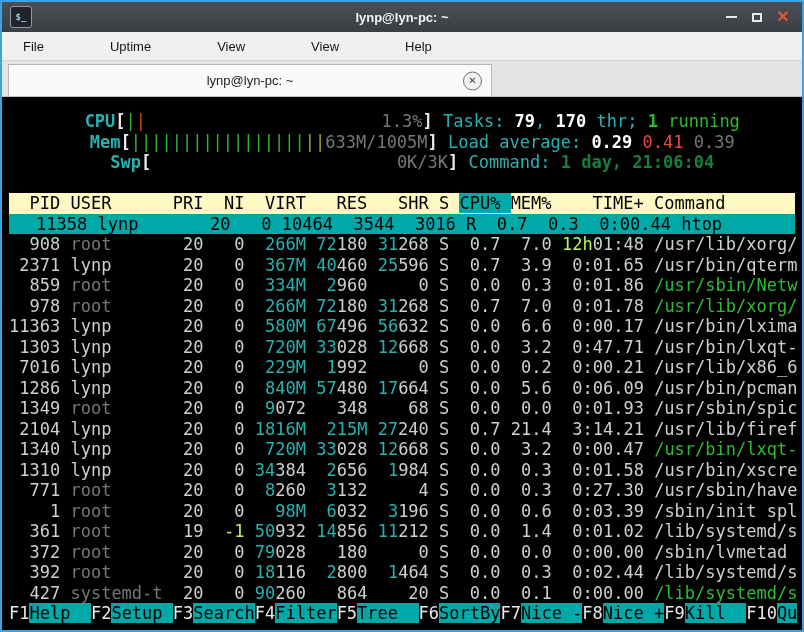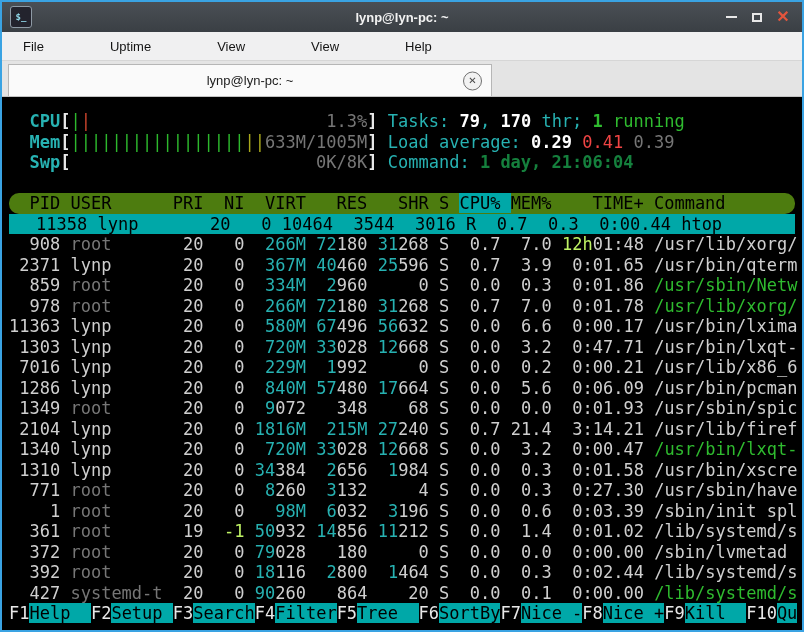--- a/index.html
+++ b/index.html
@@ -33,39 +33,39 @@
        font-size:13px;color:#1c1c1c;}
   .tab-close{position:absolute;right:9px;top:50%;transform:translateY(-50%);
              width:17px;height:17px;border:1px solid #707070;border-radius:50%;
              display:flex;align-items:center;justify-content:center;background:#f2f2f2;}
   .tab-close::before{content:"✕";font-size:10px;color:#4a4a4a;line-height:1;}
 
   
   .terminal{flex:1;background:#000;color:#cfcfcf;font-family:"DejaVu Sans Mono",monospace;
             font-size:17px;line-height:20.5px;padding:14px 7px 8px;display:flex;
             flex-direction:column;overflow:hidden;}
-  .tline{white-space:pre;height:20.5px;flex:0 0 20.5px;}
+  .tline{white-space:pre;height:20.5px;flex:0 0 20.5px;text-align:center;}
   .spacer{flex:1;}
 
   .c-def{color:#cfcfcf}
   .c-dim{color:#767676}
   .c-w{color:#ef4444}
   .c-wb{color:#ffffff;font-weight:bold}
   .c-cyan{color:#27b2b2}
   .c-lab{color:#27b2b2;font-weight:bold}
   .c-brk{color:#e9e9e9;font-weight:bold}
   .c-grn{color:#2fbb2f}
   .c-grnb{color:#2fbb2f;font-weight:bold}
   .c-red{color:#bef264}
   .c-upt{color:#15803d;font-weight:bold}
   .b-grn{color:#2db82d}
   .b-yel{color:#a9a91c}
   .b-red{color:#c9432c}
 
-  .hdr{background:#4d7c0f;color:#000;border-radius:10px;}
+  .hdr{background:#fef9c3;color:#000;}
   .hdr .sort{background:#00a8a8;}
   .sel{background:#00a8a8;padding-left:27px;}
   .sel span{color:#000 !important;font-weight:normal !important;}
   .fbar .fkey{color:#e8e8e8;}
   .fbar .flab{background:#00a8a8;color:#000;}
 </style>
 </head>
 <body>
 
 <div class="window">
@@ -99,21 +99,21 @@
   <div class="tabbar">
     <div class="tab">
       <span class="tab-label">lynp@lyn-pc: ~</span>
       <span class="tab-close"></span>
     </div>
   </div>
 
   <div class="terminal">
       <div class="tline"><span>  </span><span class="c-lab">CPU</span><span class="c-brk">[</span><span class="b-grn">|</span><span class="b-red">|</span><span>                       </span><span class="c-dim">1.3%</span><span class="c-brk">]</span><span> </span><span class="c-cyan">Tasks: </span><span class="c-wb">79</span><span class="c-cyan">, </span><span class="c-wb">170</span><span class="c-cyan"> thr; </span><span class="c-grnb">1</span><span class="c-grn"> running</span></div>
       <div class="tline"><span>  </span><span class="c-lab">Mem</span><span class="c-brk">[</span><span class="b-grn">|||||||||||||||||</span><span class="b-yel">||</span><span></span><span class="c-dim">633M/1005M</span><span class="c-brk">]</span><span> </span><span class="c-cyan">Load average: </span><span class="c-wb">0.29 </span><span class="c-w">0.41 </span><span class="c-dim">0.39</span></div>
-      <div class="tline"><span>  </span><span class="c-lab">Swp</span><span class="c-brk">[</span><span>                        </span><span class="c-dim">0K/8K</span><span class="c-brk">]</span><span> </span><span class="c-cyan">Command: </span><span class="c-upt">1 day, 21:06:04</span></div>
+      <div class="tline"><span>  </span><span class="c-lab">Swp</span><span class="c-brk">[</span><span>                        </span><span class="c-dim">0K/3K</span><span class="c-brk">]</span><span> </span><span class="c-cyan">Command: </span><span class="c-upt">1 day, 21:06:04</span></div>
       <div class="tline"></div>
       <div class="tline hdr"><span>  PID </span><span>USER      </span><span>PRI </span><span> NI </span><span> VIRT </span><span>  RES </span><span>  SHR </span><span>S </span><span class="sort">CPU% </span><span>MEM% </span><span>   TIME+ </span><span>Command</span><span>       </span></div>
       <div class="tline sel"><span class="c-def">11358</span><span> </span><span class="c-def">lynp     </span><span> </span><span class="c-def"> 20</span><span> </span><span class="c-def">  0</span><span> </span><span class="c-cyan">10</span><span class="c-def">464</span><span> </span><span class="c-cyan"> 3</span><span class="c-def">544</span><span> </span><span class="c-cyan"> 3</span><span class="c-def">016</span><span> </span><span class="c-def">R</span><span> </span><span class="c-def"> 0.7</span><span> </span><span class="c-def"> 0.3</span><span> </span><span class="c-def"> 0:00.44</span><span> </span><span class="c-def">htop</span><span>          </span></div>
       <div class="tline"><span class="c-def">  908</span><span> </span><span class="c-dim">root     </span><span> </span><span class="c-def"> 20</span><span> </span><span class="c-def">  0</span><span> </span><span class="c-cyan"> 266M</span><span> </span><span class="c-cyan">72</span><span class="c-def">180</span><span> </span><span class="c-cyan">31</span><span class="c-def">268</span><span> </span><span class="c-def">S</span><span> </span><span class="c-def"> 0.7</span><span> </span><span class="c-def"> 7.0</span><span> </span><span class="c-red">12h</span><span class="c-def">01:48</span><span> </span><span class="c-def">/usr/lib/xorg/</span><span></span></div>
       <div class="tline"><span class="c-def"> 2371</span><span> </span><span class="c-def">lynp     </span><span> </span><span class="c-def"> 20</span><span> </span><span class="c-def">  0</span><span> </span><span class="c-cyan"> 367M</span><span> </span><span class="c-cyan">40</span><span class="c-def">460</span><span> </span><span class="c-cyan">25</span><span class="c-def">596</span><span> </span><span class="c-def">S</span><span> </span><span class="c-def"> 0.7</span><span> </span><span class="c-def"> 3.9</span><span> </span><span class="c-def"> 0:01.65</span><span> </span><span class="c-def">/usr/bin/qterm</span><span></span></div>
       <div class="tline"><span class="c-def">  859</span><span> </span><span class="c-dim">root     </span><span> </span><span class="c-def"> 20</span><span> </span><span class="c-def">  0</span><span> </span><span class="c-cyan"> 334M</span><span> </span><span class="c-cyan"> 2</span><span class="c-def">960</span><span> </span><span class="c-def">    0</span><span> </span><span class="c-def">S</span><span> </span><span class="c-def"> 0.0</span><span> </span><span class="c-def"> 0.3</span><span> </span><span class="c-def"> 0:01.86</span><span> </span><span class="c-grn">/usr/sbin/Netw</span><span></span></div>
       <div class="tline"><span class="c-def">  978</span><span> </span><span class="c-dim">root     </span><span> </span><span class="c-def"> 20</span><span> </span><span class="c-def">  0</span><span> </span><span class="c-cyan"> 266M</span><span> </span><span class="c-cyan">72</span><span class="c-def">180</span><span> </span><span class="c-cyan">31</span><span class="c-def">268</span><span> </span><span class="c-def">S</span><span> </span><span class="c-def"> 0.7</span><span> </span><span class="c-def"> 7.0</span><span> </span><span class="c-def"> 0:01.78</span><span> </span><span class="c-grn">/usr/lib/xorg/</span><span></span></div>
       <div class="tline"><span class="c-def">11363</span><span> </span><span class="c-def">lynp     </span><span> </span><span class="c-def"> 20</span><span> </span><span class="c-def">  0</span><span> </span><span class="c-cyan"> 580M</span><span> </span><span class="c-cyan">67</span><span class="c-def">496</span><span> </span><span class="c-cyan">56</span><span class="c-def">632</span><span> </span><span class="c-def">S</span><span> </span><span class="c-def"> 0.0</span><span> </span><span class="c-def"> 6.6</span><span> </span><span class="c-def"> 0:00.17</span><span> </span><span class="c-def">/usr/bin/lxima</span><span></span></div>
       <div class="tline"><span class="c-def"> 1303</span><span> </span><span class="c-def">lynp     </span><span> </span><span class="c-def"> 20</span><span> </span><span class="c-def">  0</span><span> </span><span class="c-cyan"> 720M</span><span> </span><span class="c-cyan">33</span><span class="c-def">028</span><span> </span><span class="c-cyan">12</span><span class="c-def">668</span><span> </span><span class="c-def">S</span><span> </span><span class="c-def"> 0.0</span><span> </span><span class="c-def"> 3.2</span><span> </span><span class="c-def"> 0:47.71</span><span> </span><span class="c-def">/usr/bin/lxqt-</span><span></span></div>
       <div class="tline"><span class="c-def"> 7016</span><span> </span><span class="c-def">lynp     </span><span> </span><span class="c-def"> 20</span><span> </span><span class="c-def">  0</span><span> </span><span class="c-cyan"> 229M</span><span> </span><span class="c-cyan"> 1</span><span class="c-def">992</span><span> </span><span class="c-def">    0</span><span> </span><span class="c-def">S</span><span> </span><span class="c-def"> 0.0</span><span> </span><span class="c-def"> 0.2</span><span> </span><span class="c-def"> 0:00.21</span><span> </span><span class="c-def">/usr/lib/x86_6</span><span></span></div>

